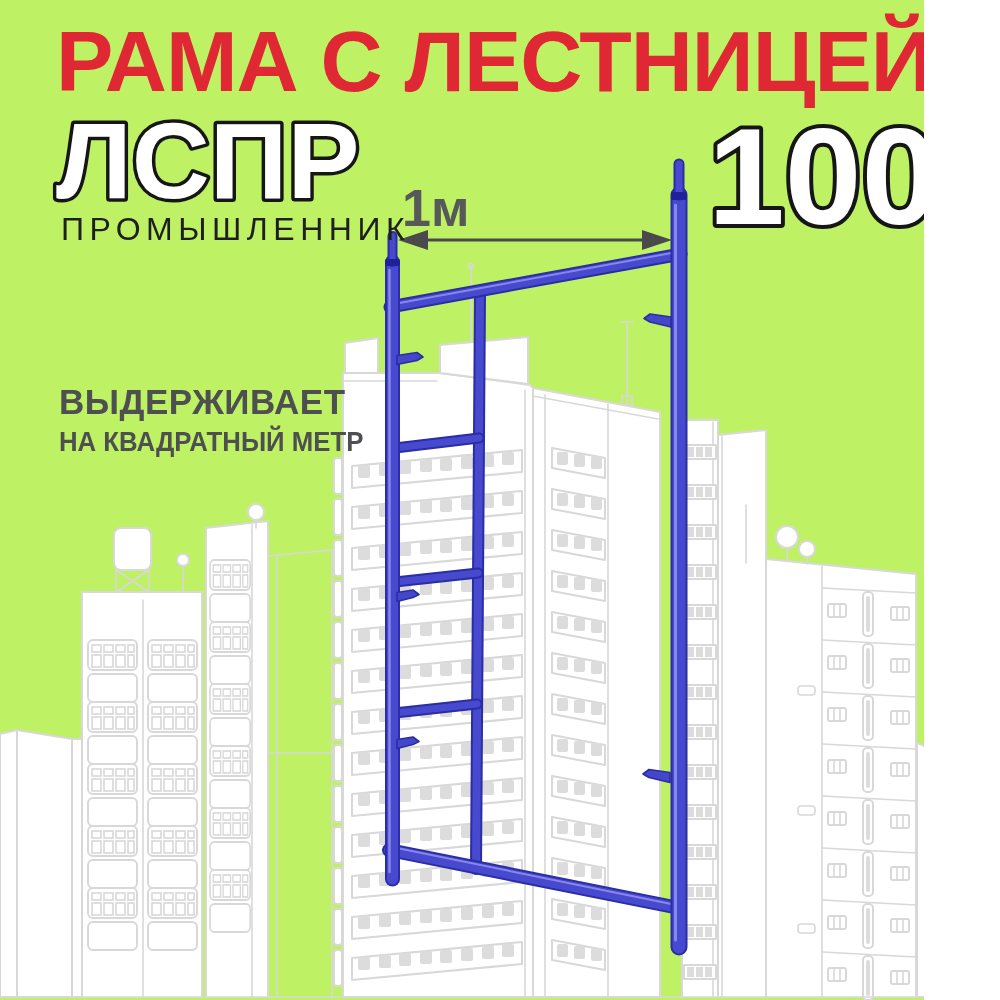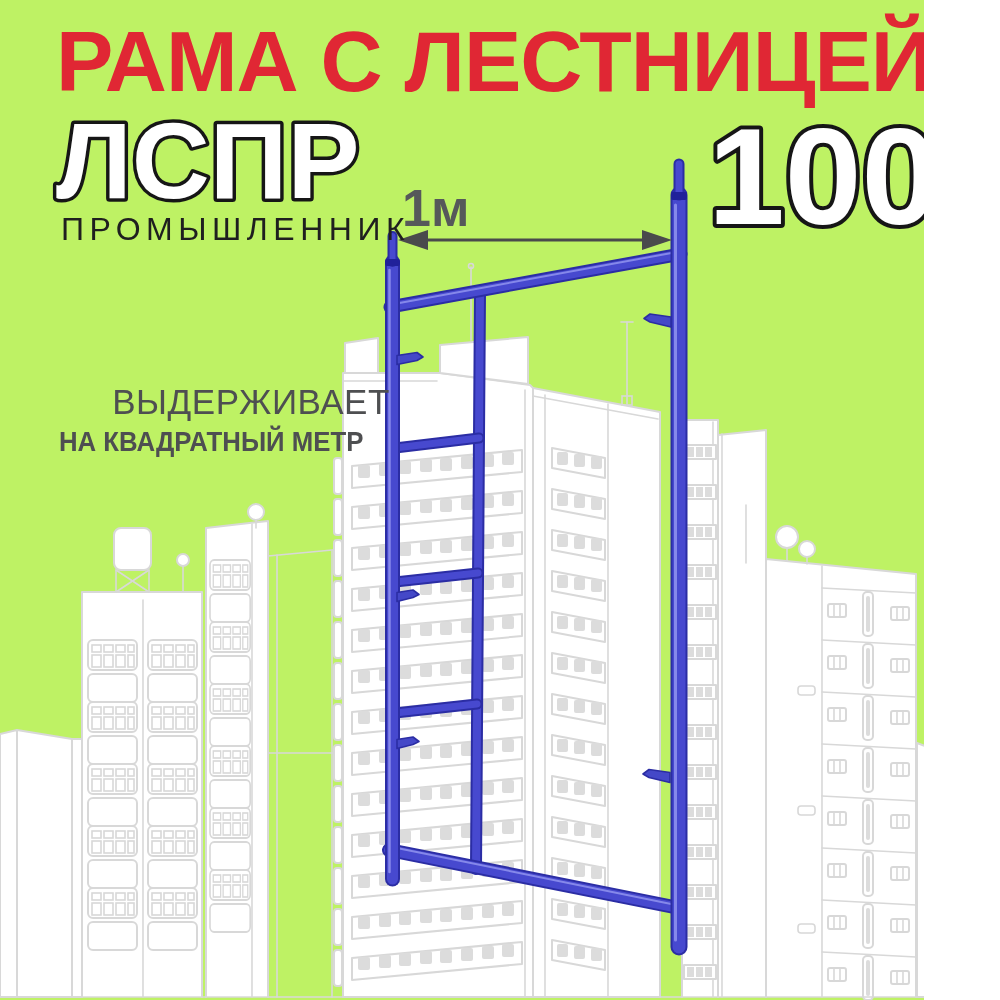--- a/index.html
+++ b/index.html
@@ -34,23 +34,22 @@
     font-size:138px;font-weight:800;
     fill:#ffffff;stroke:#161616;stroke-width:8px;
     stroke-linejoin:round;paint-order:stroke fill;
   }
   .dim-label{
     position:absolute;left:402px;top:178px;width:230px;text-align:left;
     font-size:52px;font-weight:700;color:#56585a;z-index:5;
   }
   .capacity{position:absolute;left:59px;top:383px;z-index:5;}
   .capacity .cap-intro{
-    font-size:35px;font-weight:400;color:#4e4f51;letter-spacing:.5px;line-height:38px;
+    font-size:35px;font-weight:700;color:#4e4f51;letter-spacing:.5px;line-height:38px;
     white-space:nowrap;
-    text-align:right;
   }
   .capacity .cap-value{
     font-size:90px;font-weight:800;color:#e02734;line-height:70px;margin-top:6px;
     letter-spacing:-1px;white-space:nowrap;
   }
   .capacity .cap-unit{
     font-size:28px;font-weight:600;color:#4e4f51;line-height:30px;margin-top:6px;
     white-space:nowrap;transform:scaleX(.92);transform-origin:left center;
   }
   

